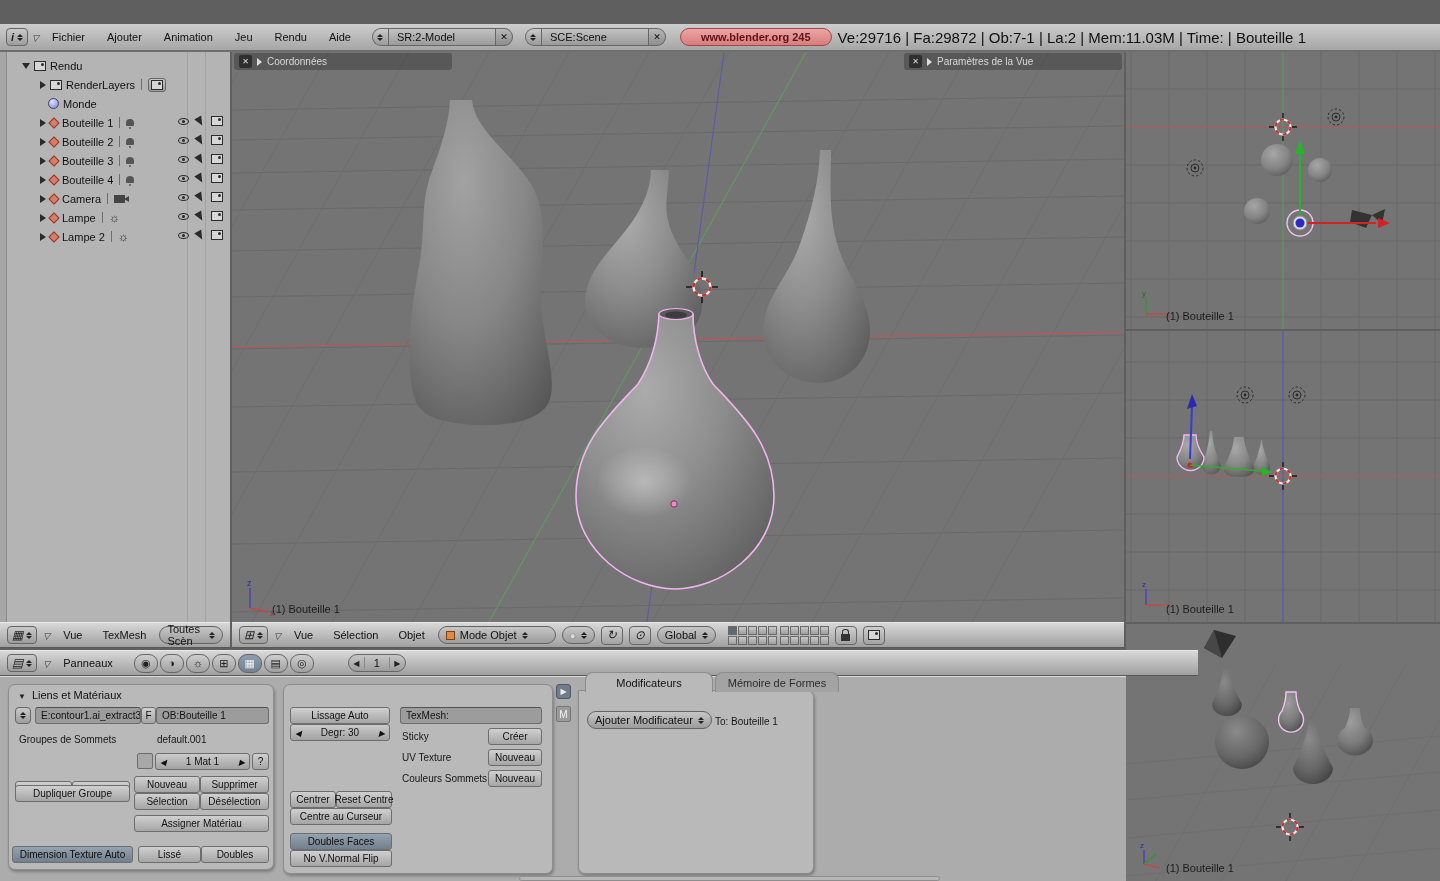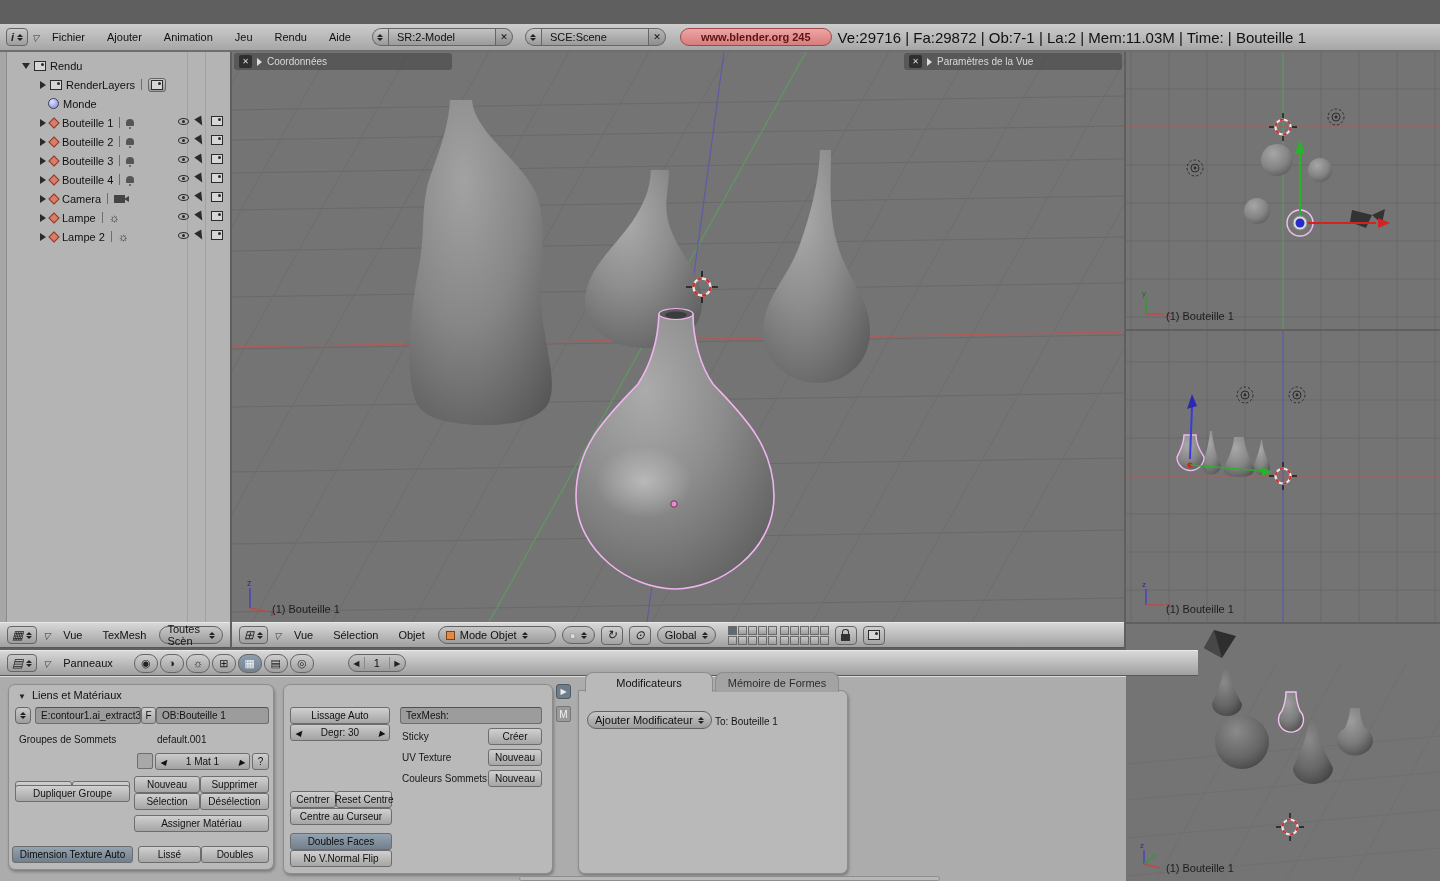--- a/index.html
+++ b/index.html
@@ -674,21 +674,21 @@
     <span class="btn" style="left:52px;top:106px;width:56px">Reset Centre</span>
     <span class="btn" style="left:6px;top:123px;width:102px">Centre au Curseur</span>
 
     <span class="btn dark" style="left:6px;top:148px;width:102px">Doubles Faces</span>
     <span class="btn" style="left:6px;top:165px;width:102px">No V.Normal Flip</span>
   </div>
 
   <span class="mini-dark" style="left:556px;top:684px">▶</span>
   <span class="mtab" style="left:556px;top:706px">M</span>
 
-  <div class="panel" style="left:578px;top:690px;width:270px;height:184px;border-top-left-radius:0">
+  <div class="panel" style="left:578px;top:690px;width:236px;height:184px;border-top-left-radius:0">
     <span class="tab active" style="left:6px;top:-19px;width:128px">Modificateurs</span>
     <span class="tab idle" style="left:136px;top:-19px;width:124px">Mémoire de Formes</span>
     <span class="dd" style="position:absolute;left:8px;top:20px;min-width:108px">
         <span>Ajouter Modificateur</span>
         <span class="ud">
           <b class="u"></b>
           <b class="d"></b>
         </span>
       </span>
     <span class="plabel" style="left:136px;top:25px">To: Bouteille 1</span>

